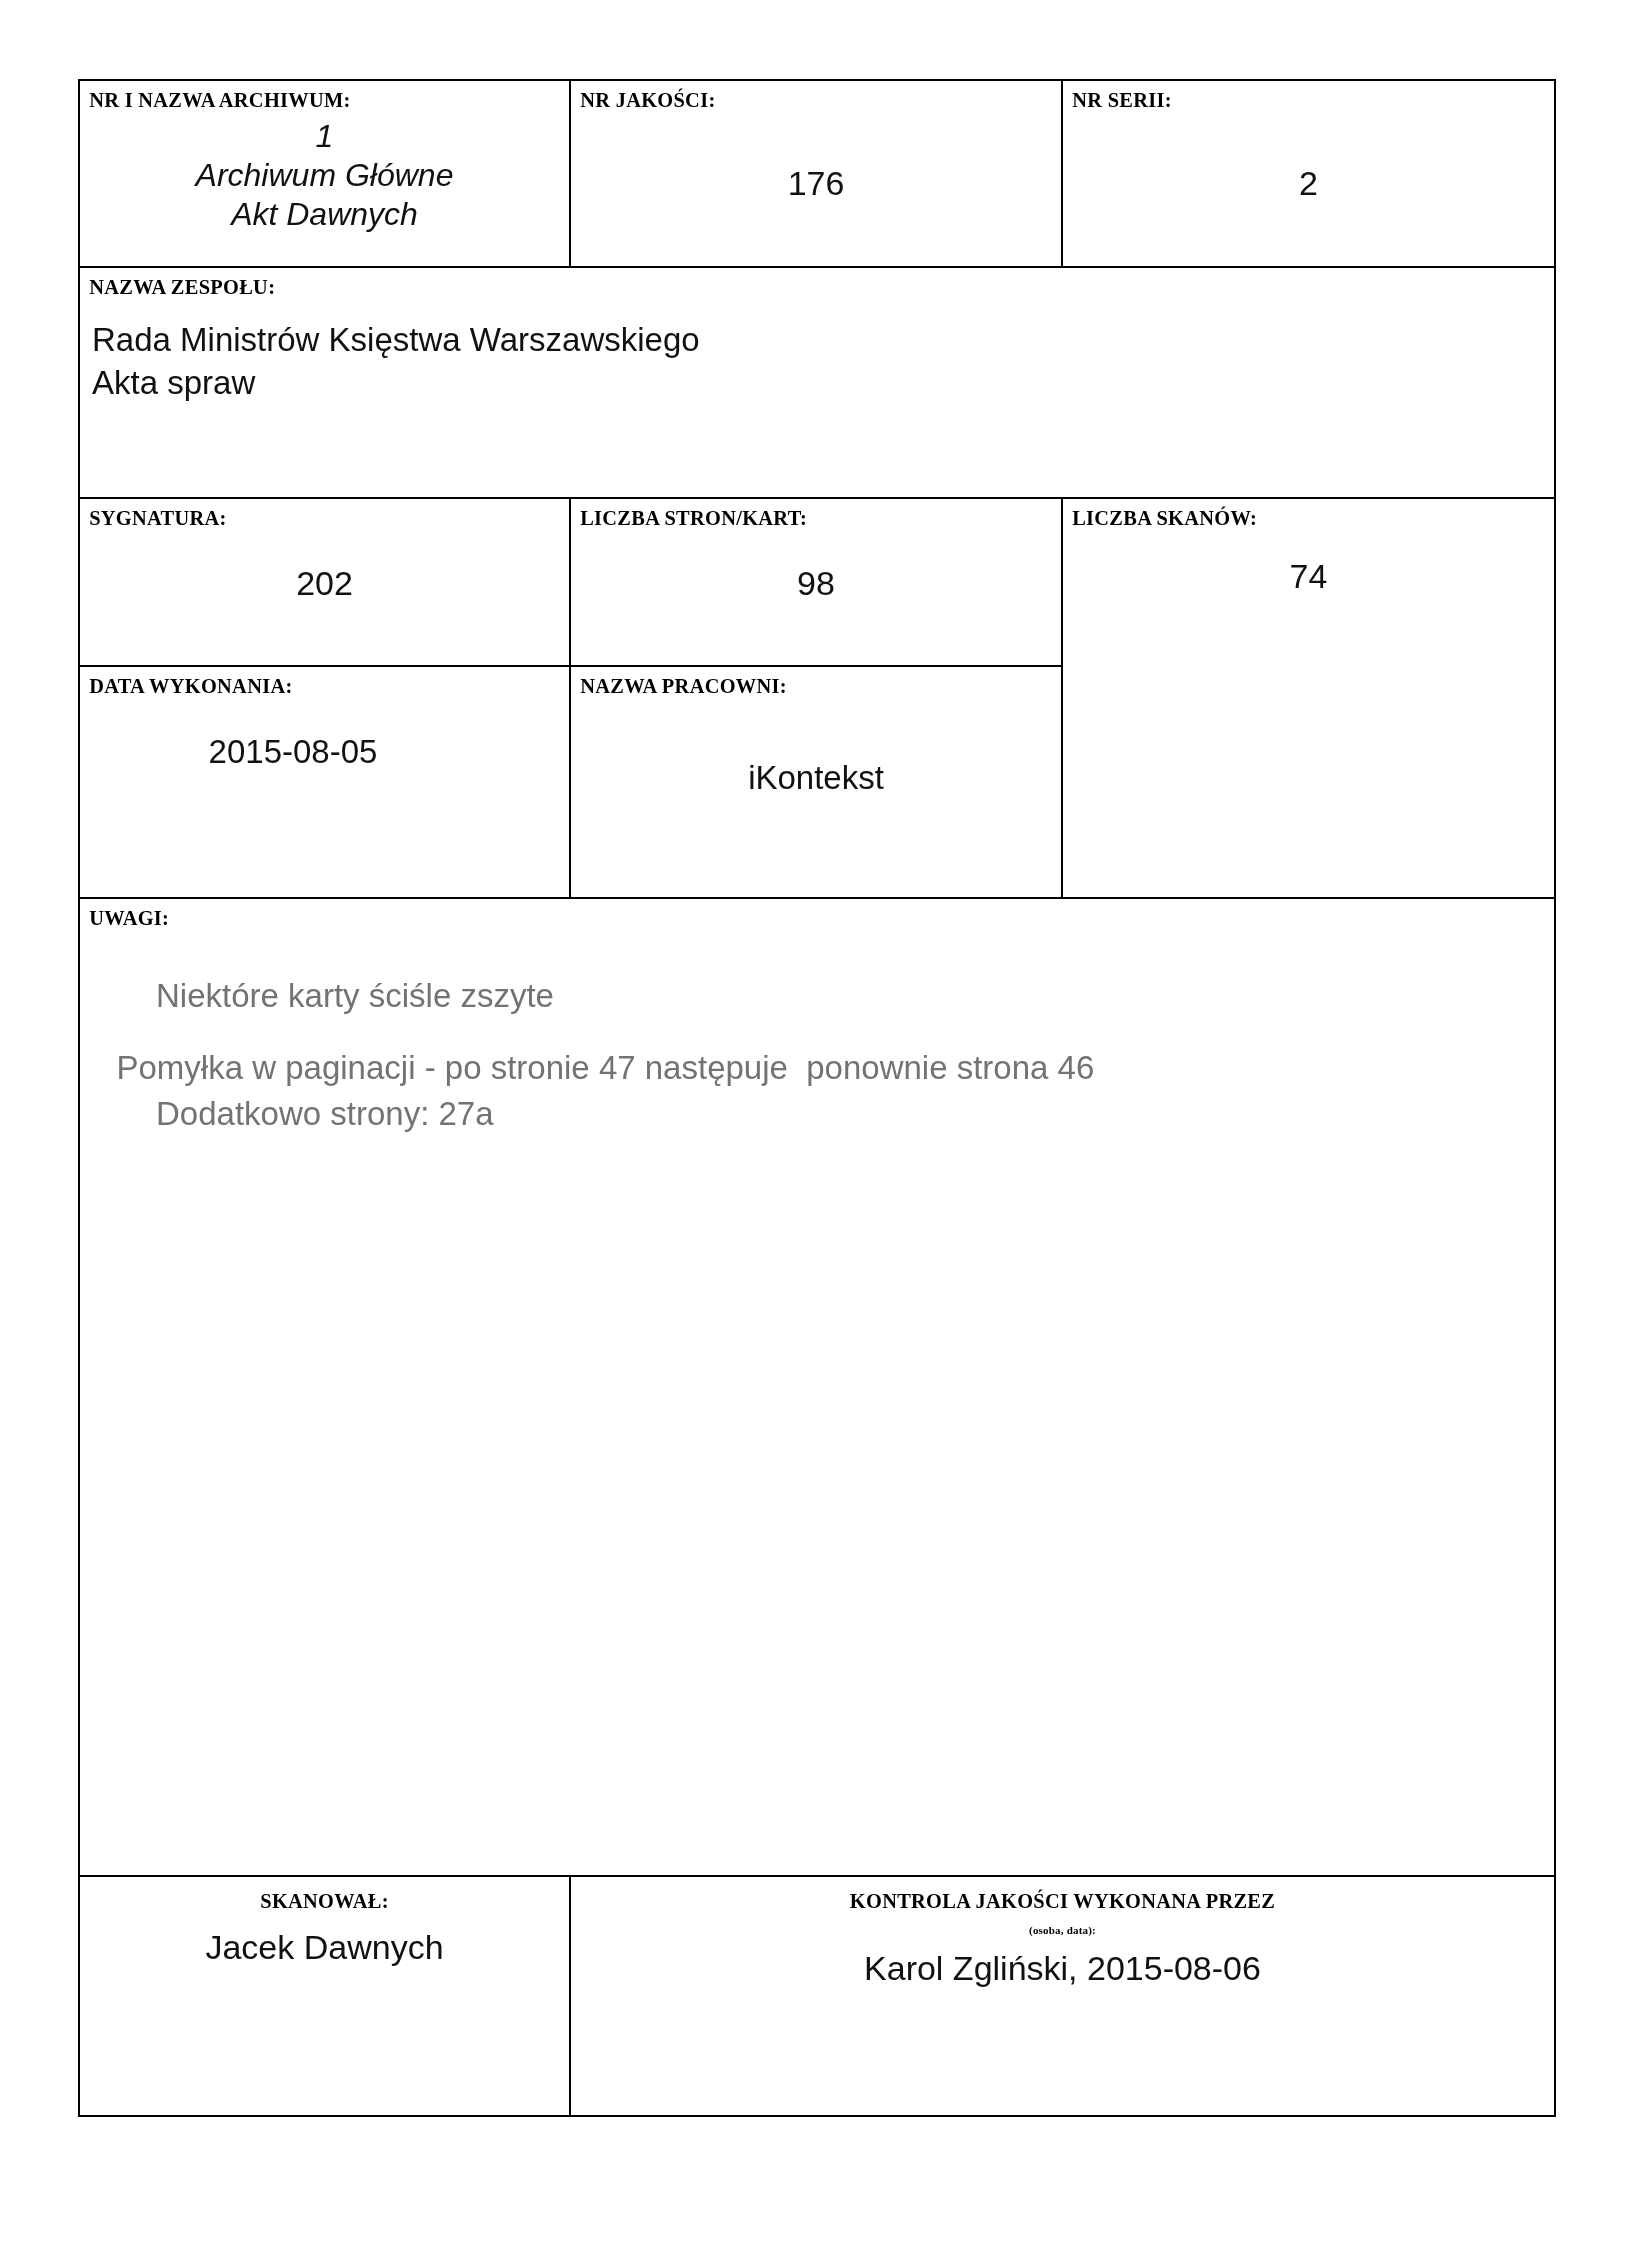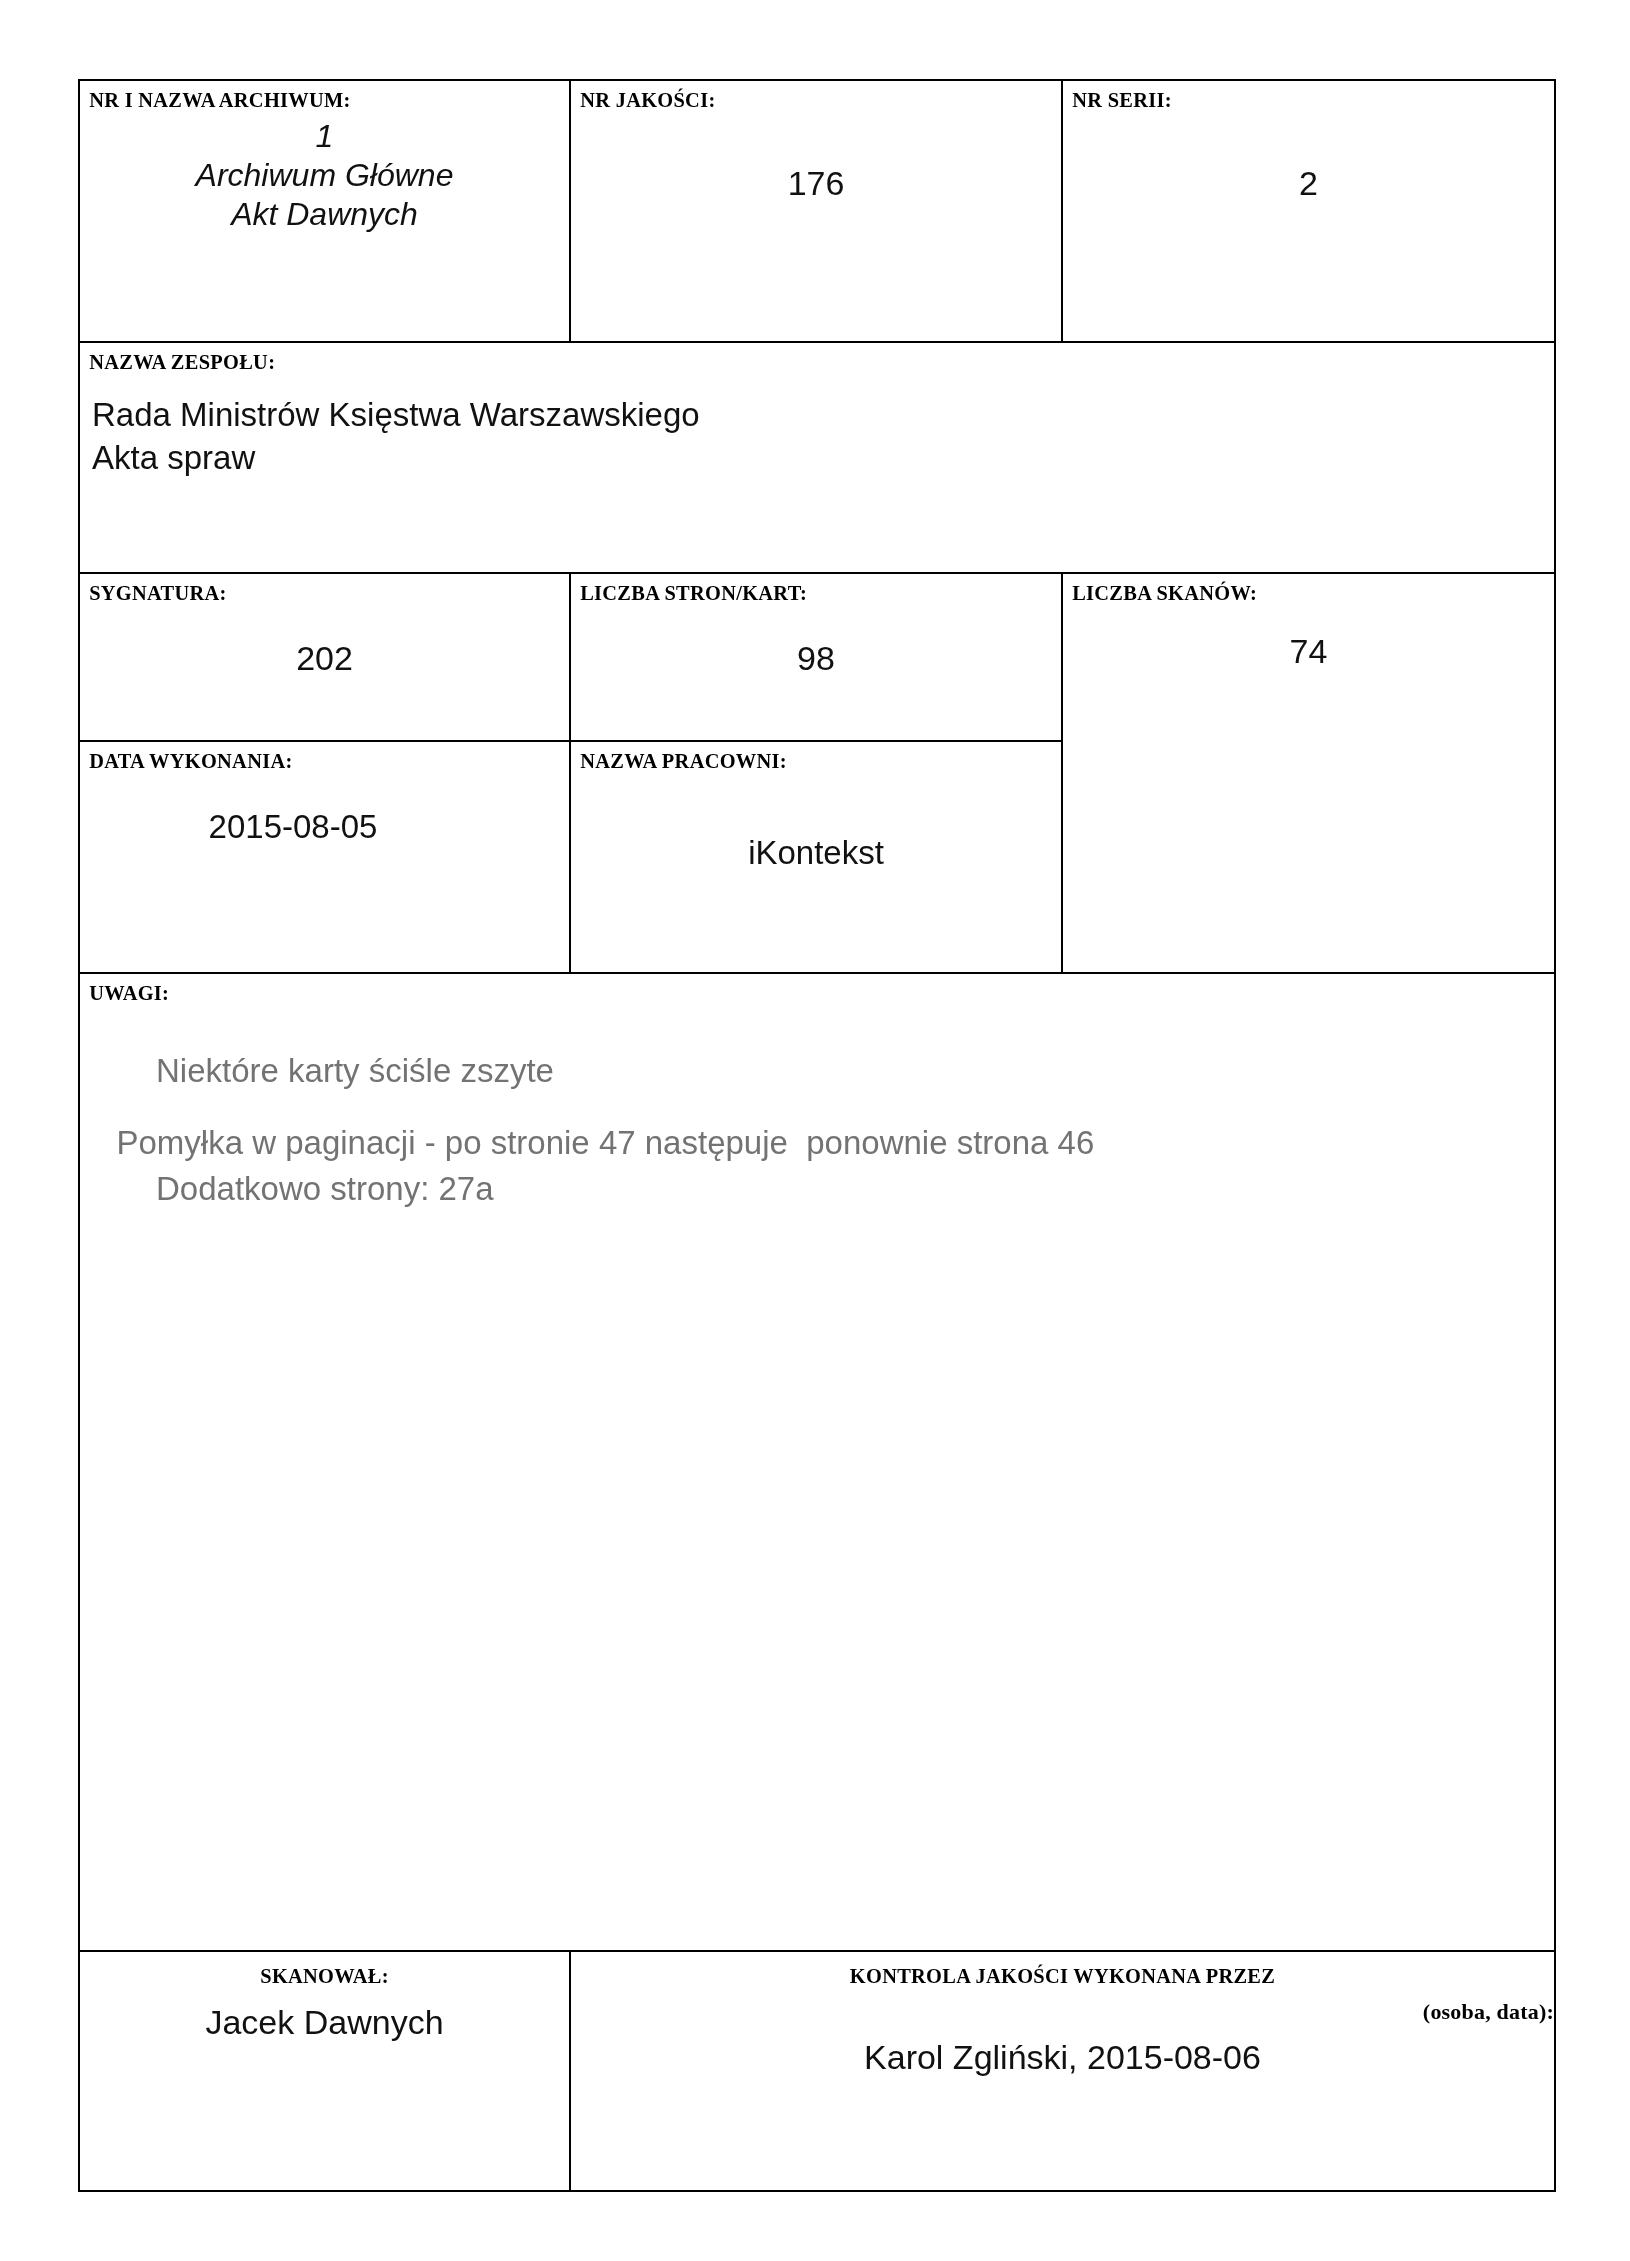--- a/index.html
+++ b/index.html
@@ -55,21 +55,21 @@
     font-weight: normal;
     font-size: 30px;
     line-height: 1.28;
     color: #111111;
   }
 
   
   .cell-inner { position: relative; height: 100%; }
 
   
-  .r1 { height: 262px; }
+  .r1 { height: 187px; }
   .r1-archive-value {
     text-align: center;
     font-style: italic;
     font-size: 32px;
     line-height: 1.22;
     padding: 5.3px 17px 0 17px;
   }
   .r1-num-value {
     text-align: center;
     font-size: 34px;
@@ -127,24 +127,24 @@
   .sig-label {
     text-align: center;
     font-family: "Liberation Serif", "DejaVu Serif", serif;
     font-weight: bold;
     font-size: 20.4px;
     letter-spacing: 0.3px;
     padding-top: 13px;
     line-height: 1.1;
   }
   .sig-sub {
-    text-align: right;
+    text-align: center;
     font-family: "Liberation Serif", "DejaVu Serif", serif;
     font-weight: bold;
-    font-size: 22px;
+    font-size: 11px;
     letter-spacing: 0.2px;
     padding-top: 12px;
   }
   .sig-name {
     text-align: center;
     font-family: "Liberation Sans Narrow", "Liberation Sans", "DejaVu Sans", sans-serif;
     font-size: 34px;
     color: #111111;
     padding-top: 16px;
   }

